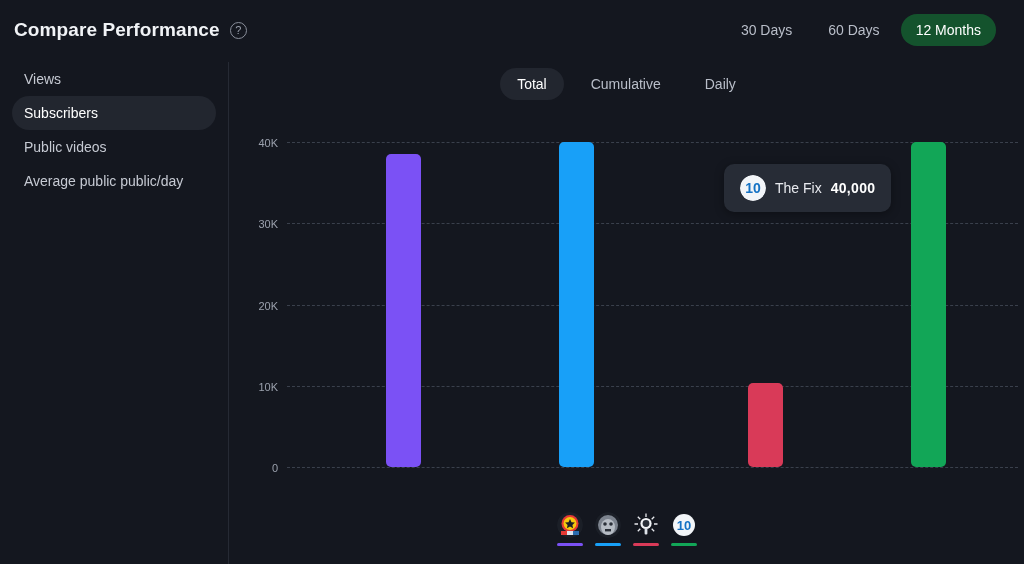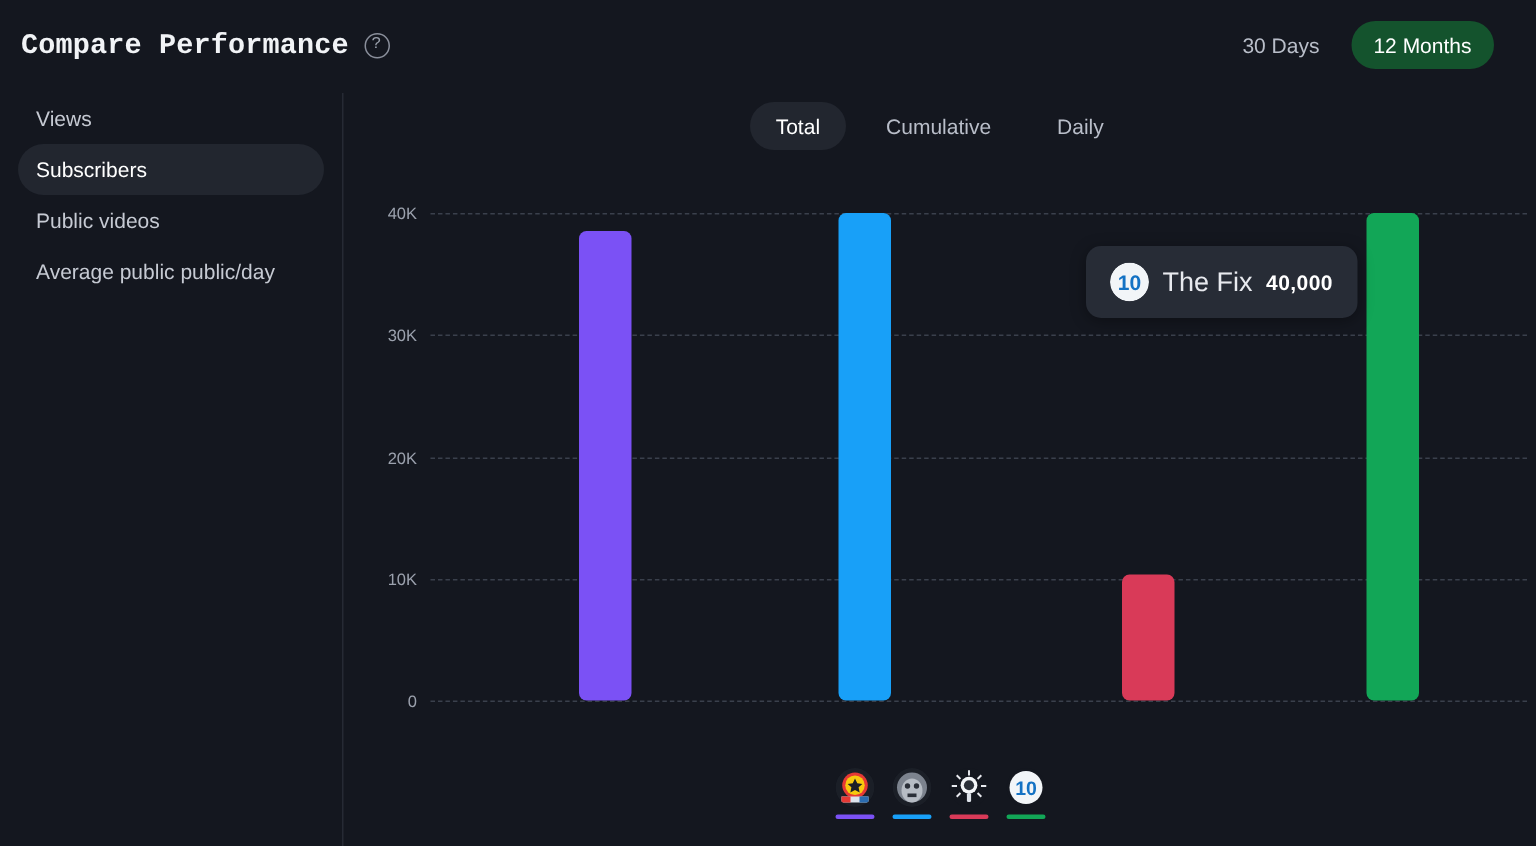--- a/index.html
+++ b/index.html
@@ -10,21 +10,21 @@
     overflow: hidden;
   }
   .app { position: relative; width: 1024px; height: 564px; background: #14171F; }
 
   
   .header {
     position: absolute; left: 0; top: 0; width: 1024px; height: 62px;
   }
   .title-wrap {
     position: absolute; left: 14px; top: 19px;
-    display: flex; align-items: center; gap: 10px; font-family: Liberation Mono, monospace;
+    display: flex; align-items: center; gap: 10px;
   }
   .page-title {
     font-size: 19px; font-weight: bold; color: #F1F3F6; letter-spacing: .1px;
   }
   .help-icon {
     width: 17px; height: 17px; border-radius: 50%;
     border: 1.4px solid #8A8F9B;
     display: flex; align-items: center; justify-content: center;
     color: #9AA0AC; font-size: 11px; line-height: 1; cursor: pointer;
   }
@@ -83,21 +83,21 @@
   }
   .bar {
     position: absolute; bottom: 0; width: 35px; border-radius: 5px;
   }
   .tooltip {
     position: absolute; display: flex; align-items: center; gap: 9px;
     background: #272C36; border-radius: 10px;
     padding: 11px 16px; white-space: nowrap;
     box-shadow: 0 2px 10px rgba(0,0,0,.35);
   }
-  .tt-label { font-size: 18px; color: #E8EAEF; }
+  .tt-label { font-size: 14px; color: #E8EAEF; }
   .tt-value { font-size: 14px; color: #FFFFFF; font-weight: bold; letter-spacing: .3px; }
 
   
   .legend {
     position: absolute; left: 0; bottom: 18px; width: 795px;
     display: flex; justify-content: center; align-items: flex-end; gap: 12px;
   }
   .legend-item { display: flex; flex-direction: column; align-items: center; gap: 5px; cursor: pointer; }
   .avatar { width: 26px; height: 26px; border-radius: 50%; overflow: hidden; }
   .underline { width: 26px; height: 3px; border-radius: 2px; }
@@ -107,20 +107,21 @@
 
 <div class="app">
 
   <div class="header">
     <div class="title-wrap">
       <span class="page-title">Compare Performance</span>
       <span class="help-icon">?</span>
     </div>
     <div class="range-tabs" id="range-tabs">
         <div class="range-tab">30 Days</div>
+        <div class="range-tab">60 Days</div>
         <div class="range-tab active">12 Months</div>
       </div>
   </div>
 
   <div class="sidebar" id="sidebar-list">
       <div class="side-item">Views</div>
       <div class="side-item active">Subscribers</div>
       <div class="side-item">Public videos</div>
       <div class="side-item">Average public public/day</div>
     </div>

